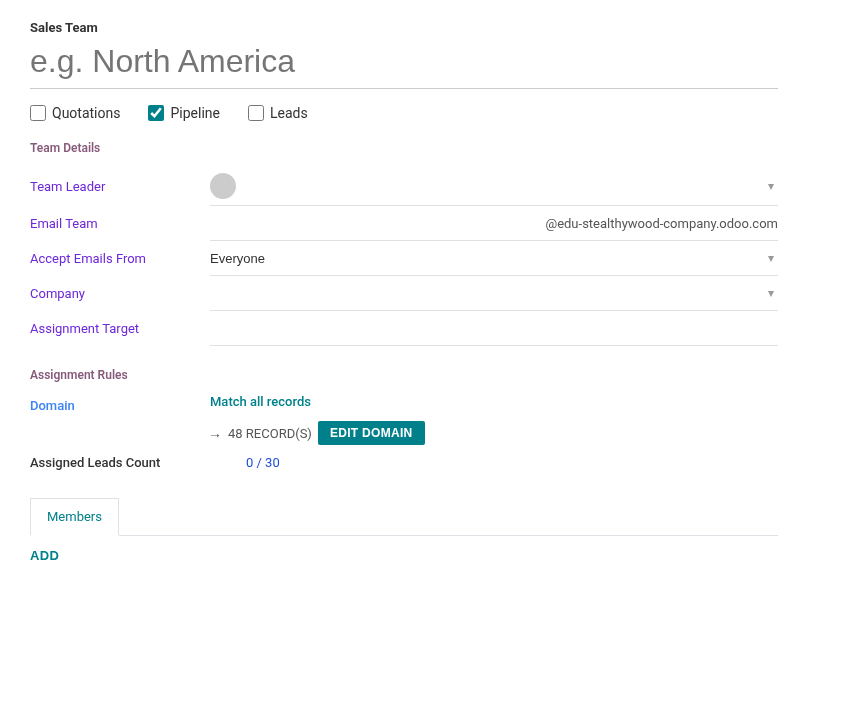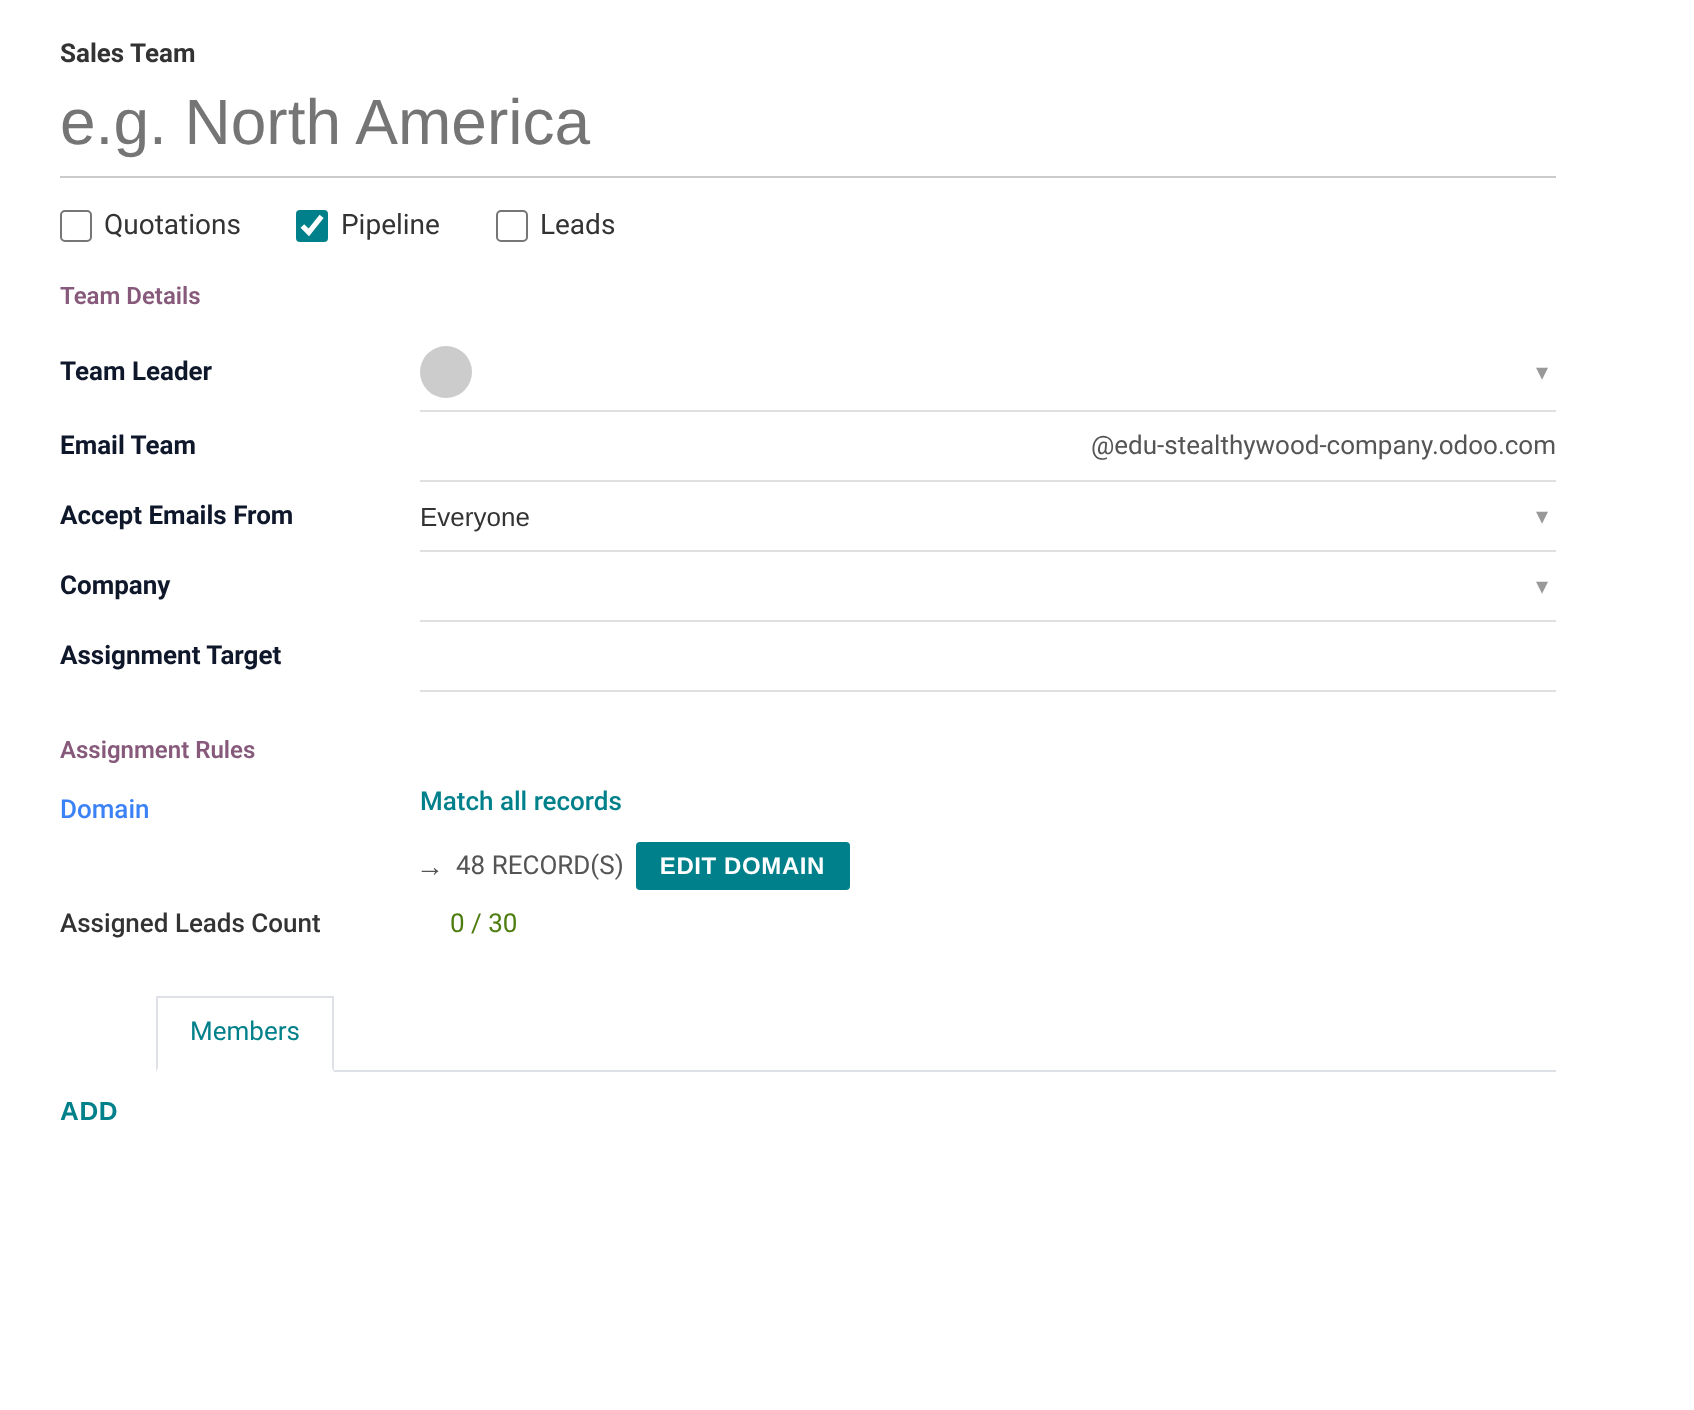--- a/index.html
+++ b/index.html
@@ -61,22 +61,22 @@
       margin-bottom: 12px;
     }
     .form-grid {
       display: grid;
       grid-template-columns: 180px 1fr;
       row-gap: 0;
     }
     .form-label {
       padding: 10px 0;
       font-size: 13px;
-      color: #0f172a;
-      font-weight: 700;
+      color: #6d28d9;
+      font-weight: 400;
       align-self: center;
     }
     .form-value {
       padding: 6px 0;
       border-bottom: 1px solid #e0e0e0;
       display: flex;
       align-items: center;
       gap: 6px;
       position: relative;
     }
@@ -145,32 +145,33 @@
       font-size: 12px;
       font-weight: 600;
       cursor: pointer;
       letter-spacing: 0.3px;
       border-radius: 2px;
     }
     .assigned-leads-row {
       display: flex;
       align-items: flex-start;
       margin-top: 10px;
-      gap: 15px;
+      gap: 0;
     }
     .assigned-leads-label {
       font-size: 13px;
       font-weight: 500;
       color: #333;
       width: 180px;
       flex-shrink: 0;
     }
     .assigned-leads-value {
       font-size: 13px;
-      color: #4d7c0f;
+      color: #1d4ed8;
+      margin-left: 36px;
     }
     .domain-form-row {
       display: flex;
       align-items: flex-start;
       margin-top: 0;
     }
     .domain-form-label {
       width: 180px;
       flex-shrink: 0;
       font-size: 13px;
@@ -313,20 +314,20 @@
     <button class="edit-domain-btn" data-name="edit-domain-button">EDIT DOMAIN</button>
   </div>
 
   
   <div class="assigned-leads-row" data-name="assigned-leads-row">
     <div class="assigned-leads-label" data-name="assigned-leads-label">Assigned Leads Count</div>
     <div class="assigned-leads-value" data-name="assigned-leads-value">0 / 30</div>
   </div>
 
   
-  <div class="tabs-bar" data-name="tabs-bar" style="margin-top: 28px; margin-left: 48px;">
+  <div class="tabs-bar" data-name="tabs-bar" style="margin-top: 28px;">
     <div class="tab-item active" data-name="tab-members">Members</div>
   </div>
 
   
   <button class="add-btn" data-name="add-button">ADD</button>
 
 </div>
 
 </body></html>

